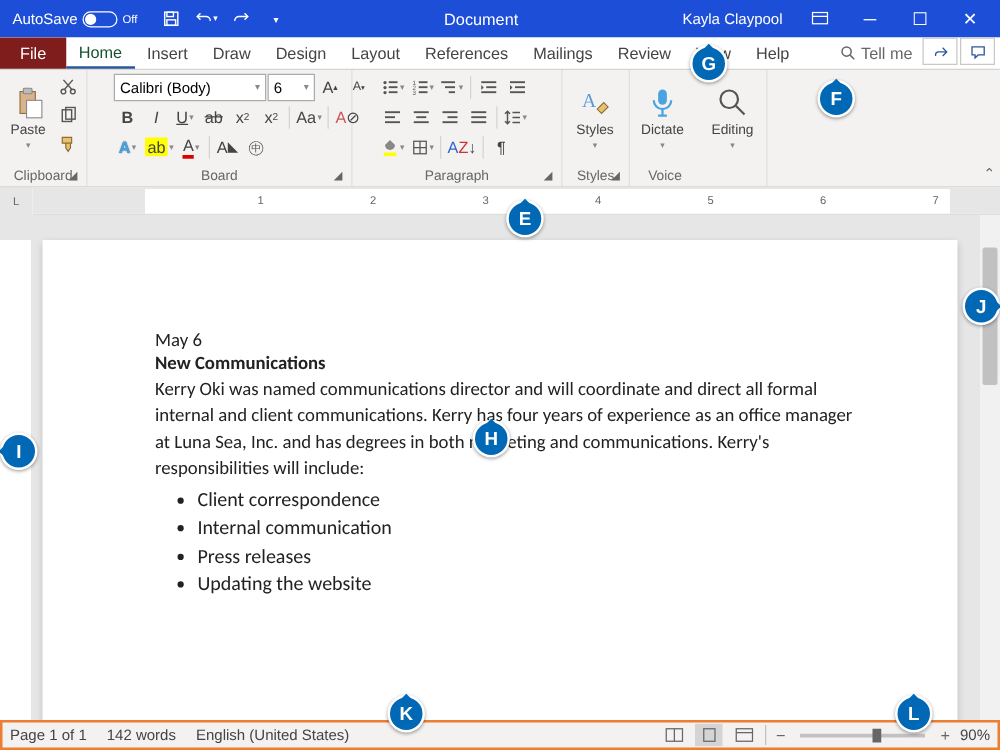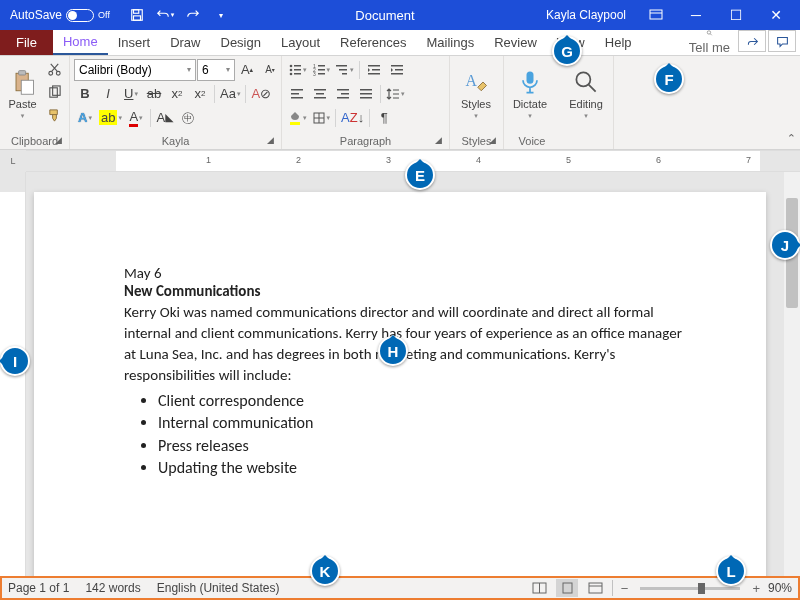--- a/index.html
+++ b/index.html
@@ -14,35 +14,35 @@
   .qat-btn { width: 26px; height: 24px; display: flex; align-items: center; justify-content: center; cursor: pointer; }
   .title-center { flex: 1; text-align: center; font-size: 13px; }
   .title-user { padding: 0 10px; }
   .win-controls { display: flex; }
   .win-btn { width: 40px; height: 30px; display: flex; align-items: center; justify-content: center; cursor: pointer; font-size: 14px; }
   
   
   .ribbon-tabs { height: 26px; background: #fff; display: flex; align-items: stretch; border-bottom: 1px solid #d4d4d4; font-size: 13px; }
   .tab { padding: 0 10px; display: flex; align-items: center; color: #444; cursor: pointer; }
   .tab.file { background: #7f1d1d; color: #fff; padding: 0 16px; text-align: right; }
-  .tab.active { color: #8b5cf6; border-bottom: 2px solid #2b579a; font-weight: 400; }
-  .tellme { margin-left: auto; display: flex; align-items: center; gap: 4px; color: #666; padding: 0 8px; flex-direction: column; }
+  .tab.active { color: #14532d; border-bottom: 2px solid #2b579a; font-weight: 400; }
+  .tellme { margin-left: auto; display: flex; align-items: center; gap: 4px; color: #666; padding: 0 8px; }
   .share-btns { display: flex; gap: 2px; padding-right: 4px; }
   .share-btn { width: 28px; height: 22px; border: 1px solid #c8c8c8; display: flex; align-items: center; justify-content: center; color: #2b579a; cursor: pointer; }
   
   
   .ribbon { height: 94px; background: #f3f2f1; border-bottom: 1px solid #d4d4d4; display: flex; position: relative; }
   .group { border-right: 1px solid #e1dfdd; display: flex; flex-direction: column; padding: 2px 4px 0; position: relative; }
   .group-content { flex: 1; display: flex; align-items: flex-start; gap: 2px; }
   .group-label { text-align: center; font-size: 11px; color: #666; padding-bottom: 2px; position: relative; }
   .launcher { position: absolute; right: 2px; bottom: 2px; width: 12px; height: 12px; font-size: 9px; color: #666; cursor: pointer;}
   .big-btn { display: flex; flex-direction: column; align-items: center; justify-content: center; width: 44px; height: 72px; font-size: 11px; color: #444; cursor: pointer; gap: 2px;}
   .big-btn svg { width: 28px; height: 28px; }
   .rows { display: flex; flex-direction: column; gap: 1px; }
-  .row { display: flex; align-items: center; gap: 1px; height: 23px; }
+  .row { display: flex; align-items: center; gap: 1px; height: 23px; margin-left: 17px; }
   .rbtn { min-width: 22px; height: 22px; display: flex; align-items: center; justify-content: center; cursor: pointer; color: #444; font-size: 13px; padding: 0 2px;}
   .rbtn.drop::after { content: '▾'; font-size: 7px; margin-left: 1px; color: #888;}
   .font-name { width: 122px; height: 22px; border: 1px solid #ababab; background: #fff; display: flex; align-items: center; padding: 0 4px; font-size: 12px; }
   .font-size { width: 38px; height: 22px; border: 1px solid #ababab; background: #fff; display: flex; align-items: center; padding: 0 4px; font-size: 12px; }
   .sep { width: 1px; height: 18px; background: #d4d4d4; margin: 0 2px; }
   .collapse-arrow { position: absolute; right: 4px; bottom: 4px; cursor: pointer; color: #666; font-size: 11px;}
   
   
   .ruler-area { height: 22px; background: #f9f9f9; display: flex; }
   .ruler-corner { width: 26px; background: #e6e6e6; display:flex; align-items:center; justify-content:center; font-size:9px; color:#666;}
@@ -247,21 +247,21 @@
             </div>
         <div class="rbtn drop">
               <span style="border-bottom:3px solid #d00">A</span>
             </div>
         <div class="sep"></div>
         <div class="rbtn">A<sup>◣</sup></div>
         <div class="rbtn">㊥</div>
       </div>
     </div>
       </div>
-    <div class="group-label">Kayla</div>
+    <div class="group-label">Board</div>
     <div class="launcher">◢</div>
   </div>
 
   <div class="group" style="width:168px">
     <div class="group-content">
         <div class="rows">
       <div class="row">
         <div class="rbtn drop">
               <svg width="14" height="14" viewBox="0 0 14 14" fill="#555">
                 <circle cx="3" cy="3" r="1.3"></circle>

